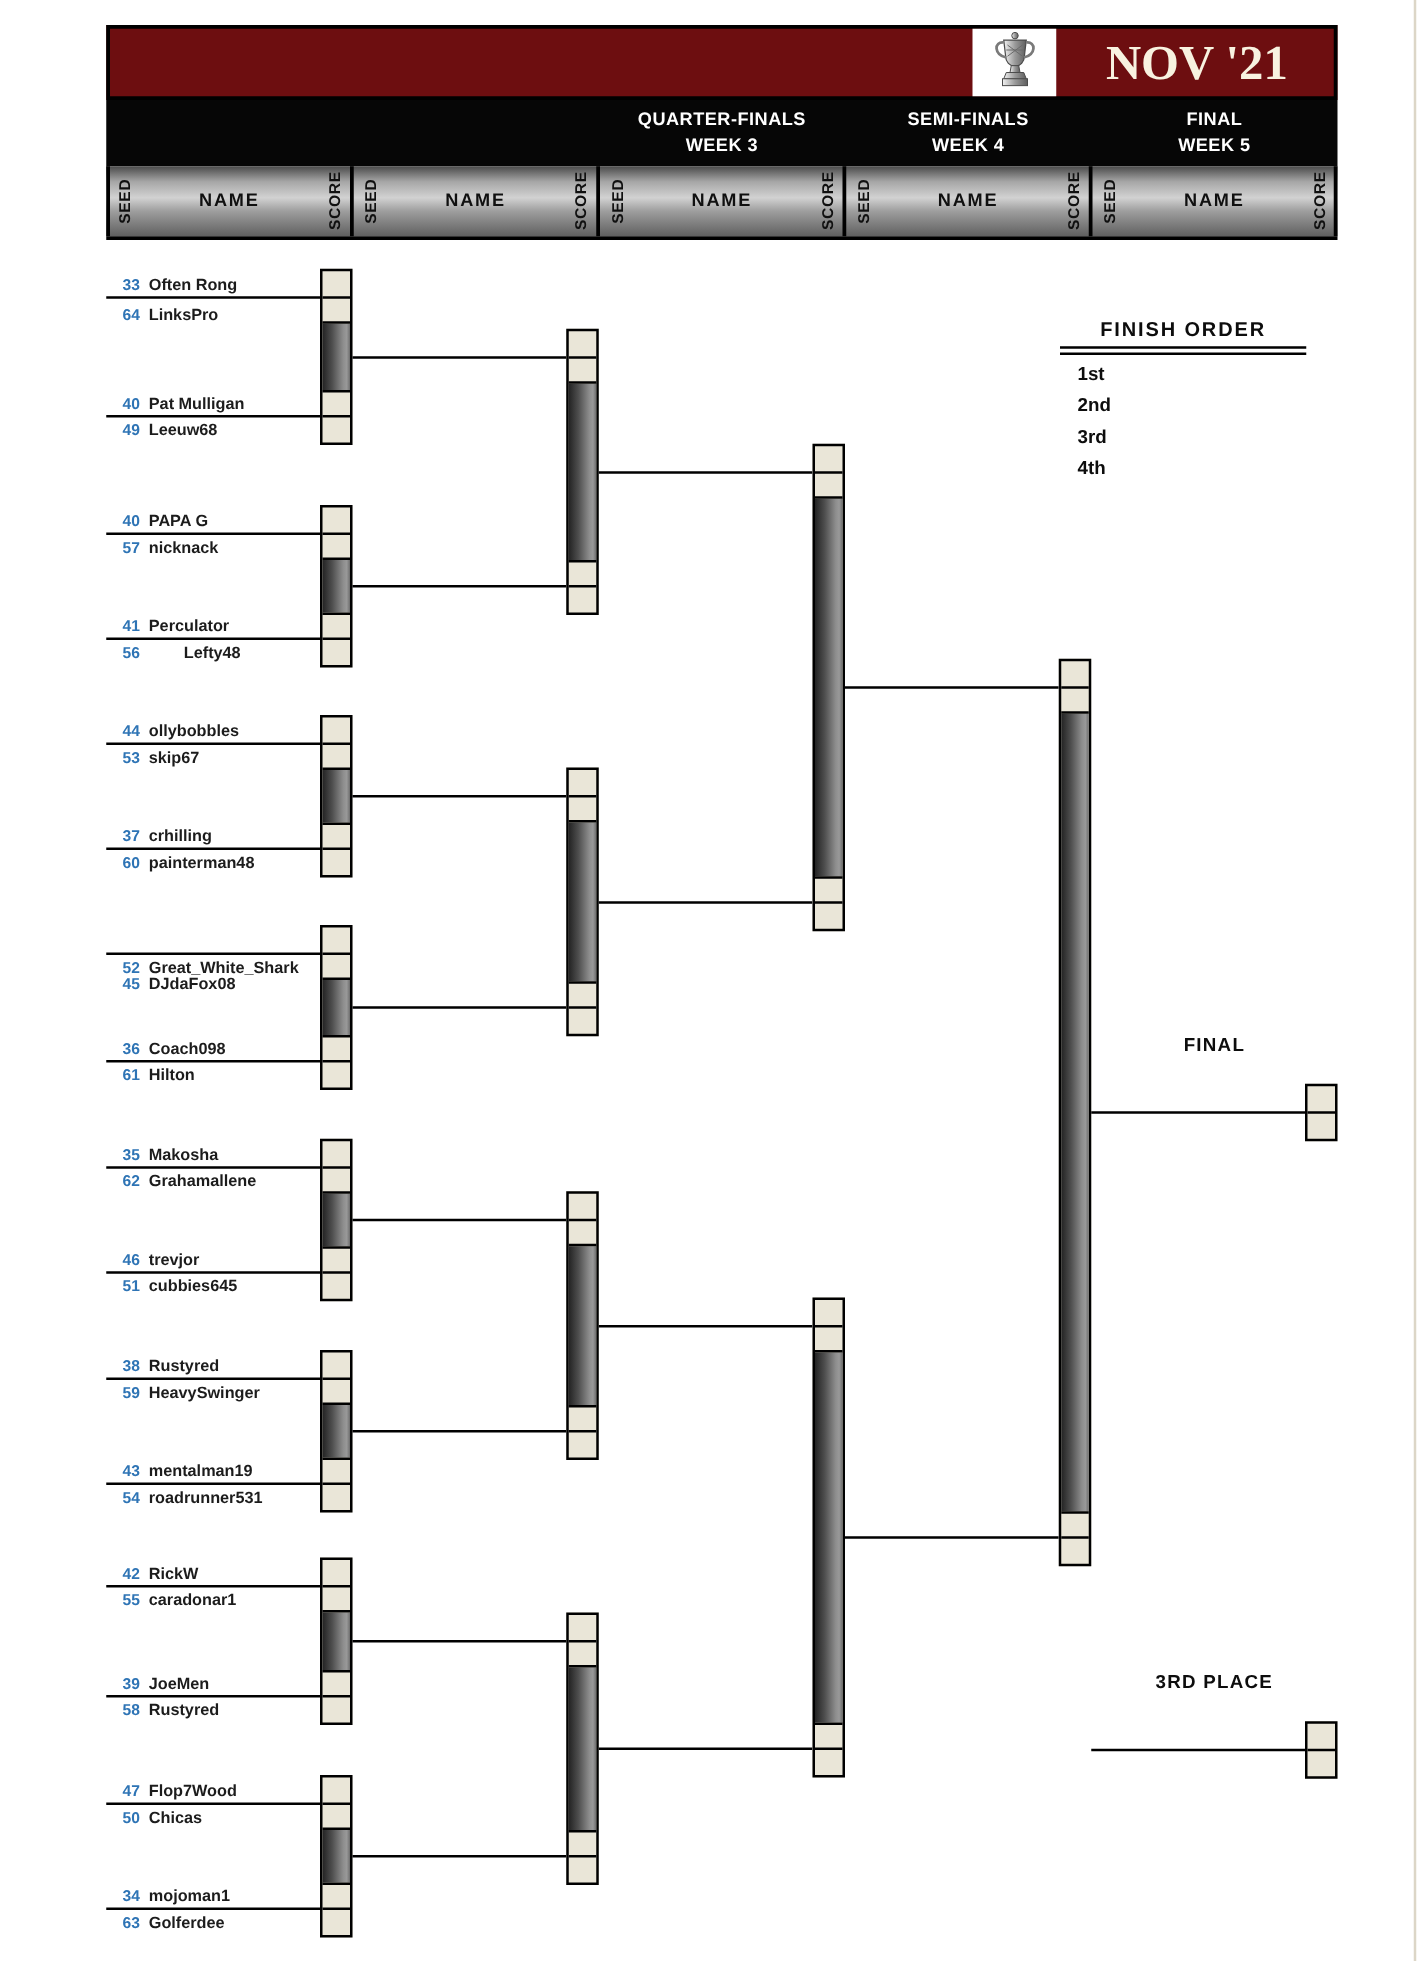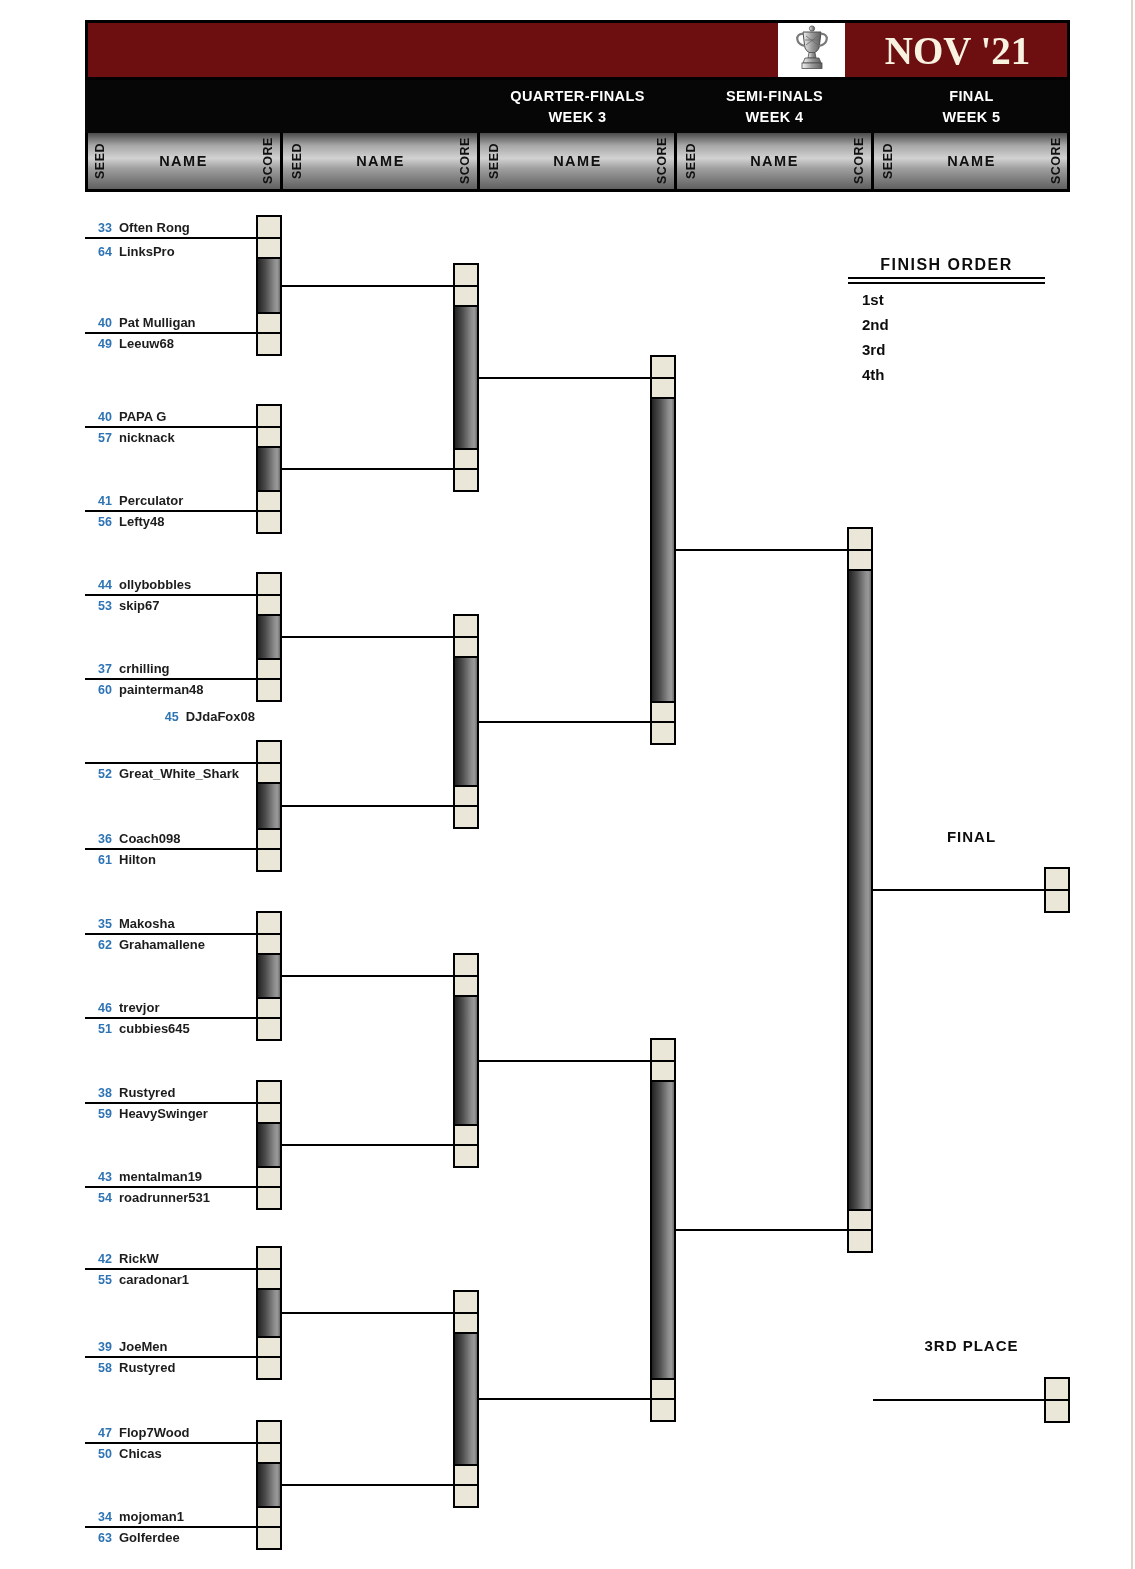--- a/index.html
+++ b/index.html
@@ -163,21 +163,21 @@
         <span class="player-name">PAPA G</span>
       </div>
       <div class="player-row" style="top: 427px;">
         <span class="player-seed">57</span>
         <span class="player-name">nicknack</span>
       </div>
       <div class="player-row" style="top: 490px;">
         <span class="player-seed">41</span>
         <span class="player-name">Perculator</span>
       </div>
-      <div class="player-row" style="top: 511px;">
+      <div class="player-row" style="top: 511px; gap: 28px;">
         <span class="player-seed">56</span>
         <span class="player-name">Lefty48</span>
       </div>
       <div class="h-line" style="left: 85px; width: 173px; top: 426px;"></div>
       <div class="h-line" style="left: 85px; width: 173px; top: 510px;"></div>
       <div class="score-box" style="left: 256px; top: 404px; height: 130px;">
         <div class="score-cell" style="top: 0px;"></div>
         <div class="score-cell" style="top: 21px;"></div>
         <div class="score-cell" style="top: 84px;"></div>
         <div class="score-cell" style="top: 105px;"></div>
@@ -205,21 +205,21 @@
       <div class="h-line" style="left: 85px; width: 173px; top: 678px;"></div>
       <div class="score-box" style="left: 256px; top: 572px; height: 130px;">
         <div class="score-cell" style="top: 0px;"></div>
         <div class="score-cell" style="top: 21px;"></div>
         <div class="score-cell" style="top: 84px;"></div>
         <div class="score-cell" style="top: 105px;"></div>
         <div class="box-gray" style="top: 40px; height: 46px;"></div>
         <div class="box-divider" style="top: 20px;"></div>
         <div class="box-divider" style="top: 104px;"></div>
       </div>
-      <div class="player-row" style="top: 706px; justify-content: flex-end;">
+      <div class="player-row" style="top: 776px;">
         <span class="player-seed">45</span>
         <span class="player-name">DJdaFox08</span>
       </div>
       <div class="player-row" style="top: 763px;">
         <span class="player-seed">52</span>
         <span class="player-name">Great_White_Shark</span>
       </div>
       <div class="player-row" style="top: 828px;">
         <span class="player-seed">36</span>
         <span class="player-name">Coach098</span>

